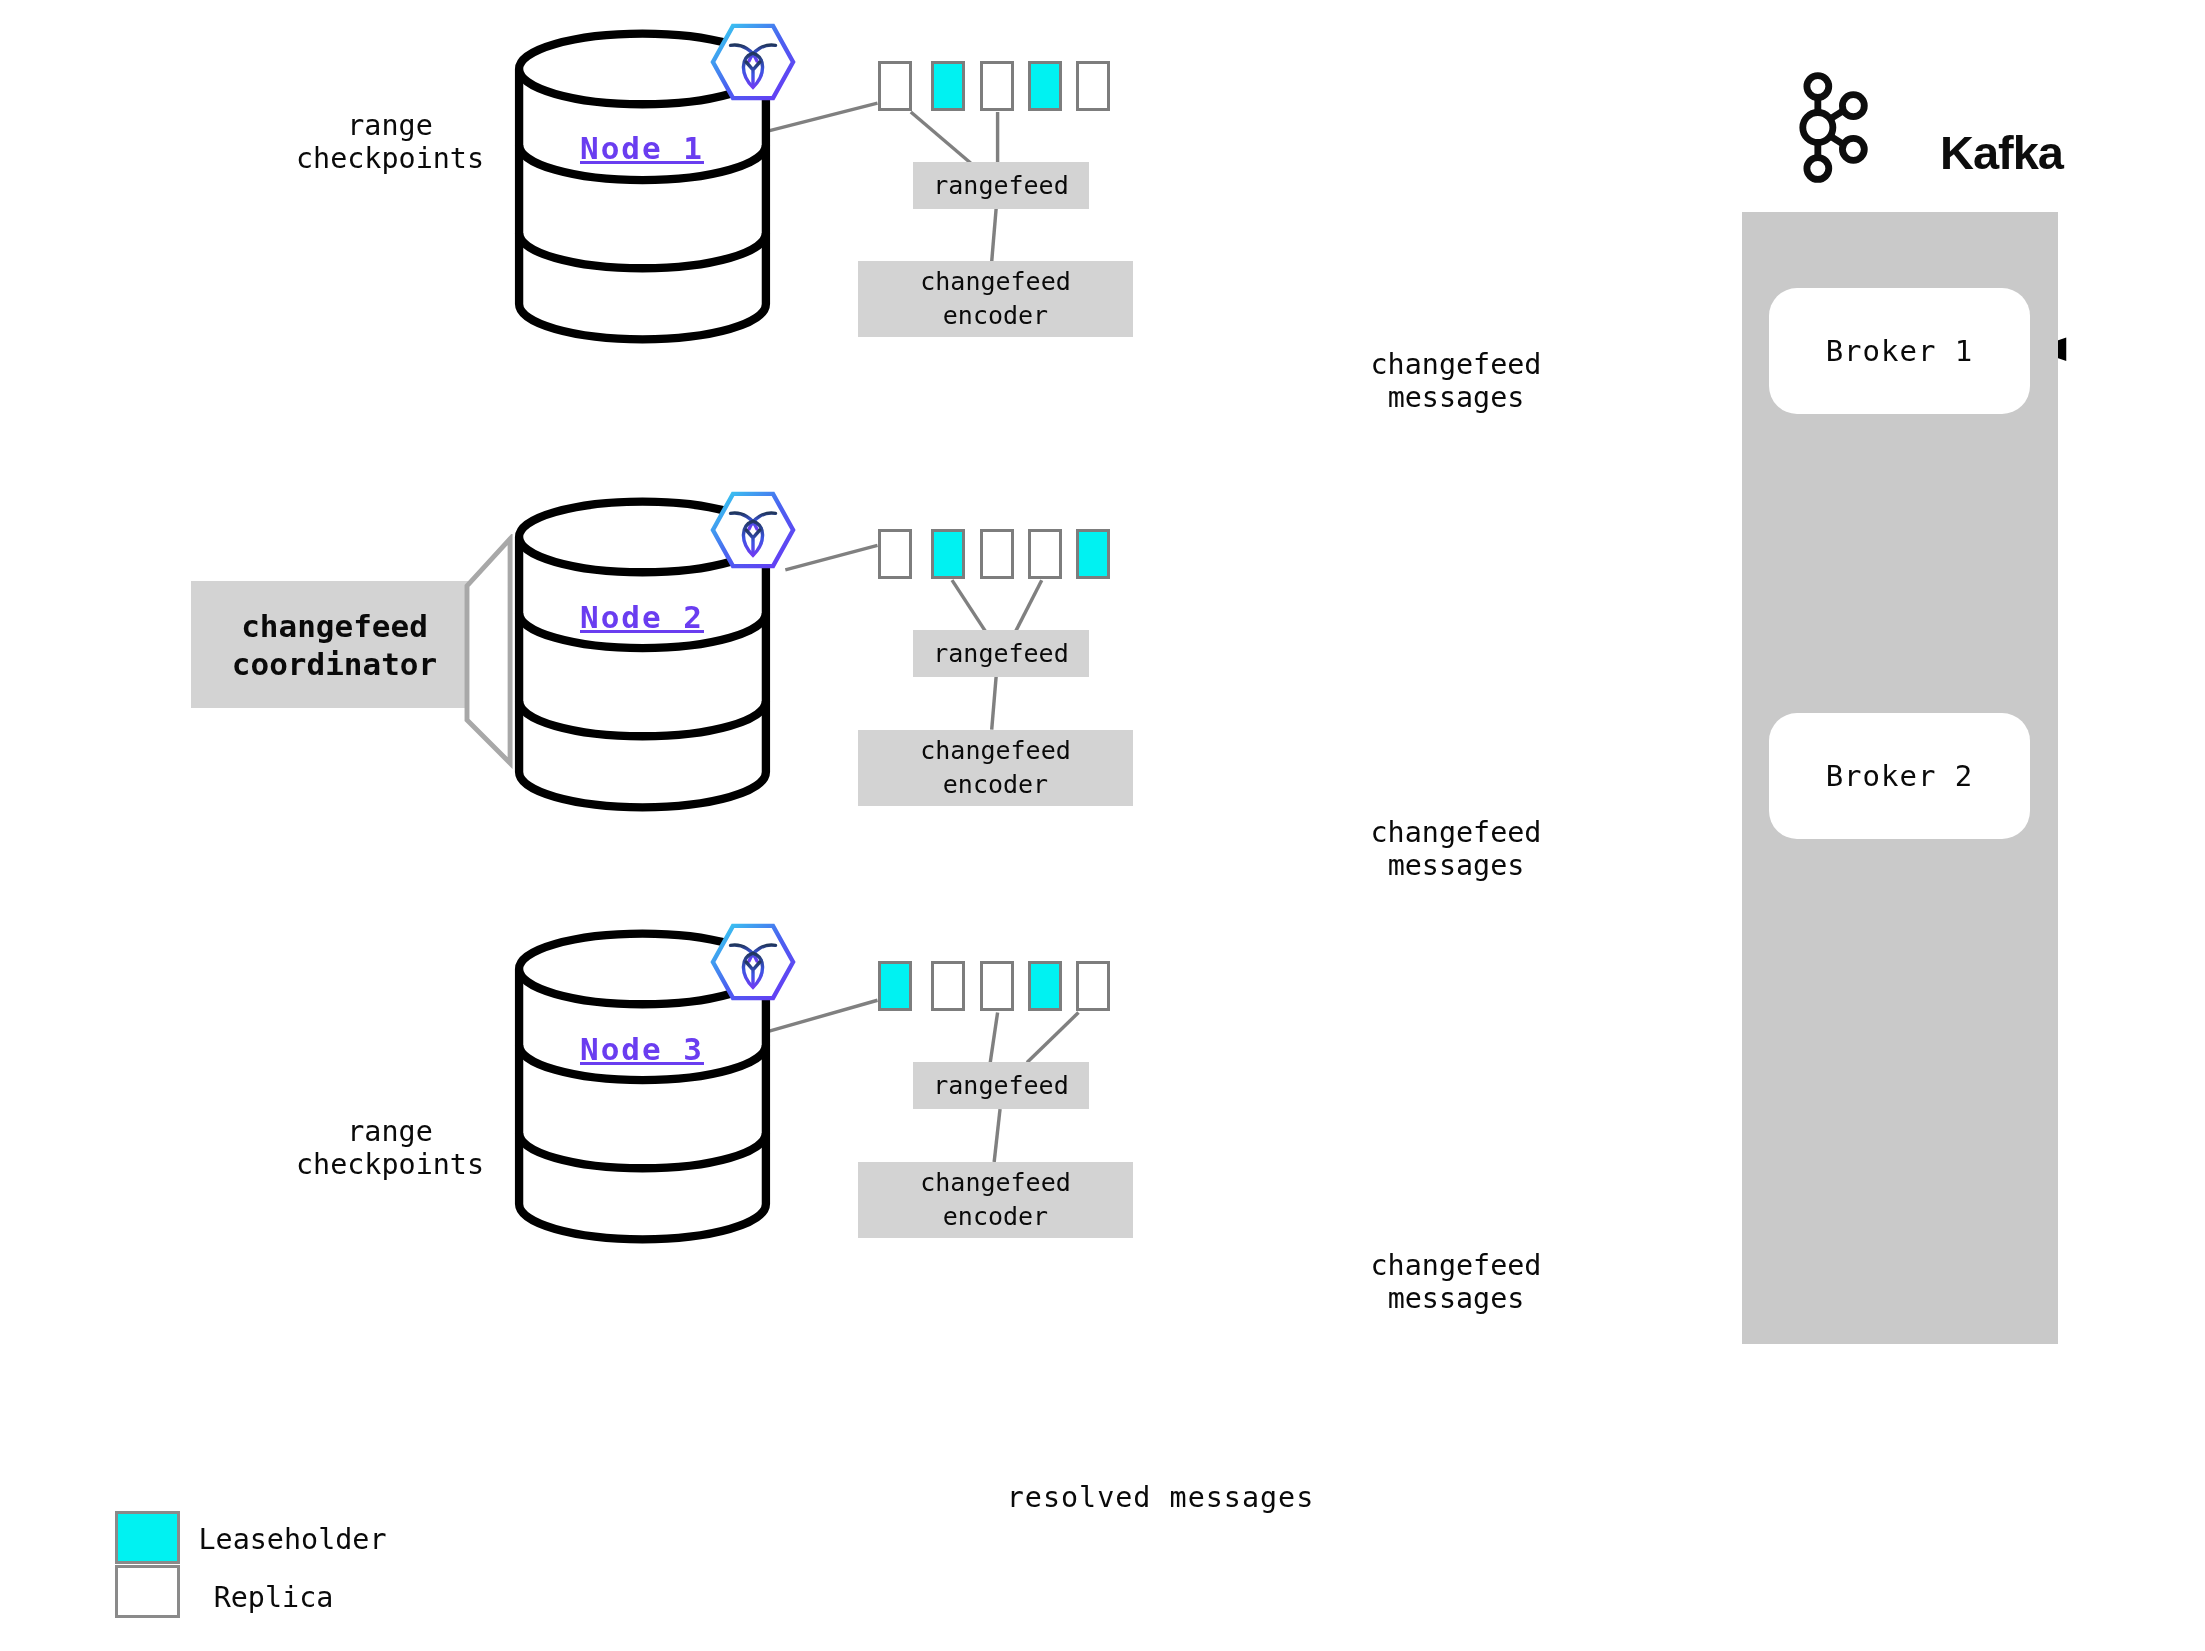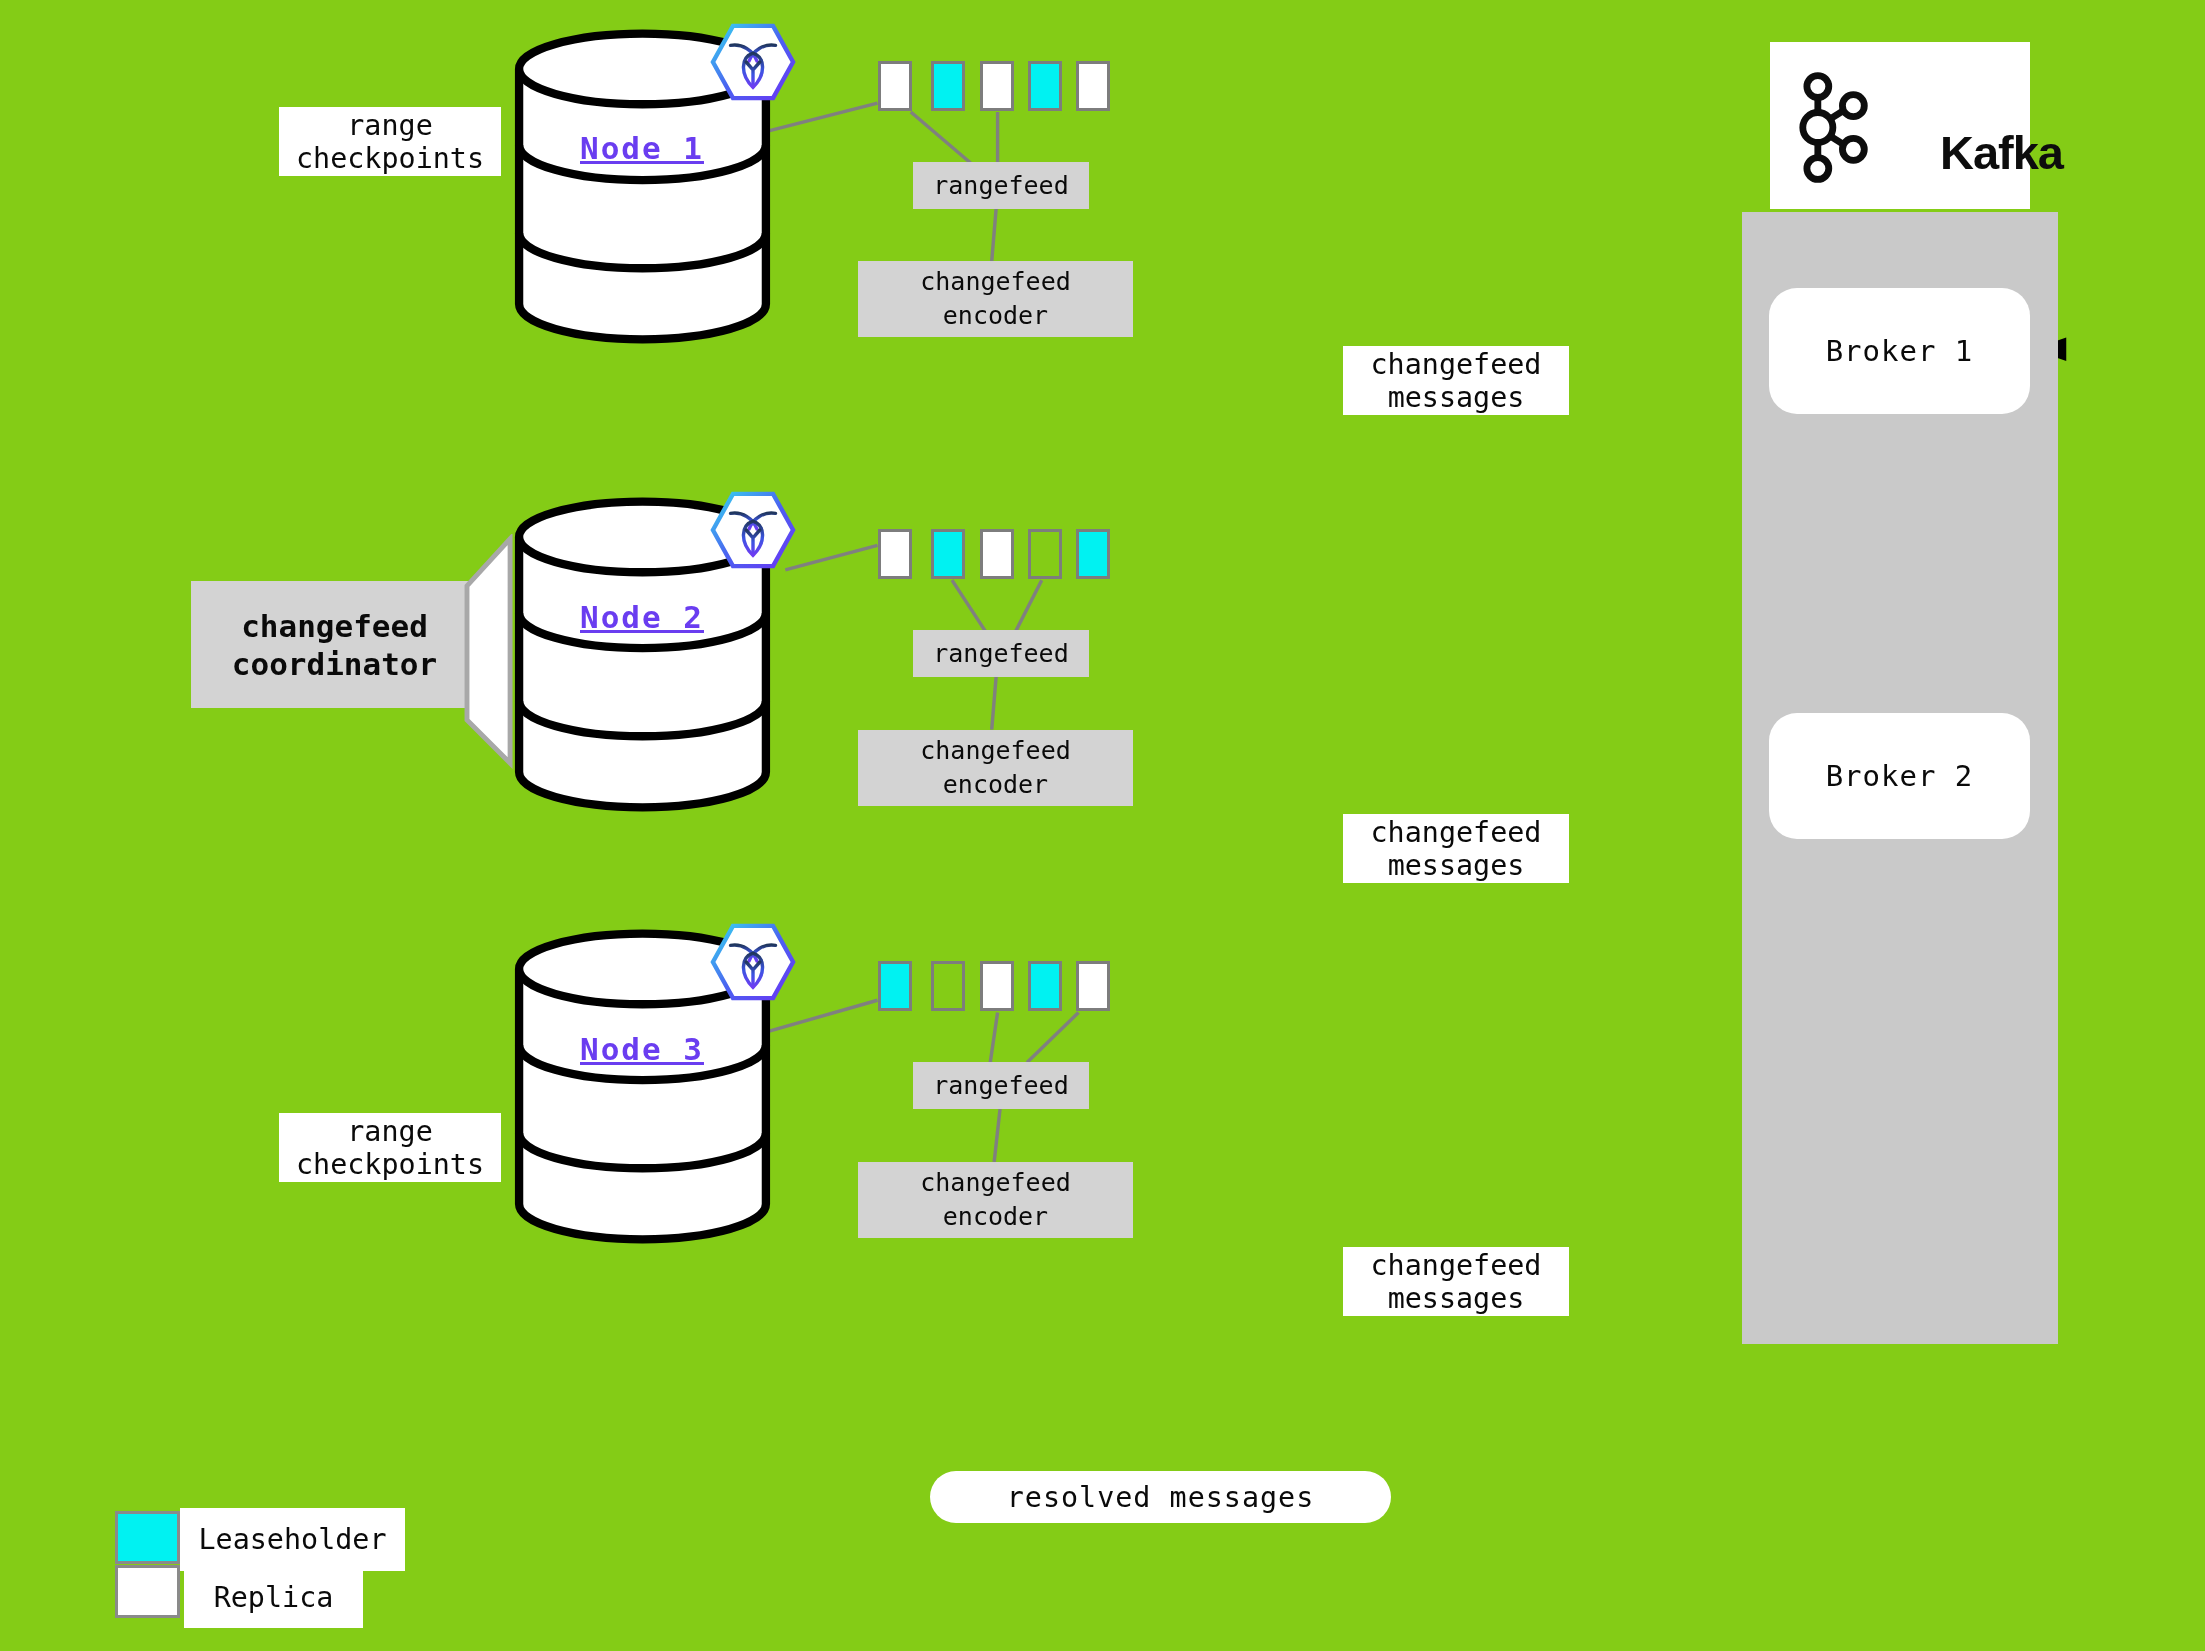--- a/index.html
+++ b/index.html
@@ -1,16 +1,16 @@
 <!DOCTYPE html>
 <html style="font-size:7.8px"><head>
 <meta charset="utf-8">
 <style>
   html,body{margin:0;padding:0;background:#000;}
-  #stage{position:relative;width:2205px;height:1652px;background:#84cc16;overflow:hidden;
+  #stage{position:relative;width:2205px;height:1652px;background:#ffffff;overflow:hidden;
          font-family:"DejaVu Sans Mono", monospace;color:#0a0a0a;}
   .abs{position:absolute;}
   .label-box{background:#fff;display:flex;flex-direction:column;align-items:center;justify-content:center;
              font-size:28.4px;line-height:33px;color:#0a0a0a;text-align:center;}
   .gray-box{background:#d3d3d3;display:flex;flex-direction:column;align-items:center;justify-content:center;
             font-size:25px;line-height:34px;color:#0a0a0a;text-align:center;}
   .node-label{display:flex;align-items:center;justify-content:center;font-weight:bold;
               font-size:31px;color:#6a3df0;letter-spacing:2px;text-decoration:underline;}
   .coord-box{background:#d3d3d3;display:flex;flex-direction:column;align-items:center;justify-content:center;
              font-size:31px;line-height:38px;font-weight:bold;color:#0a0a0a;text-align:center;}

